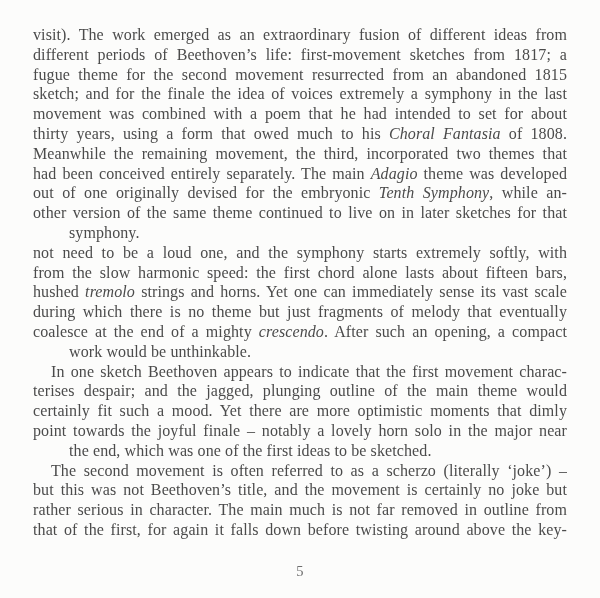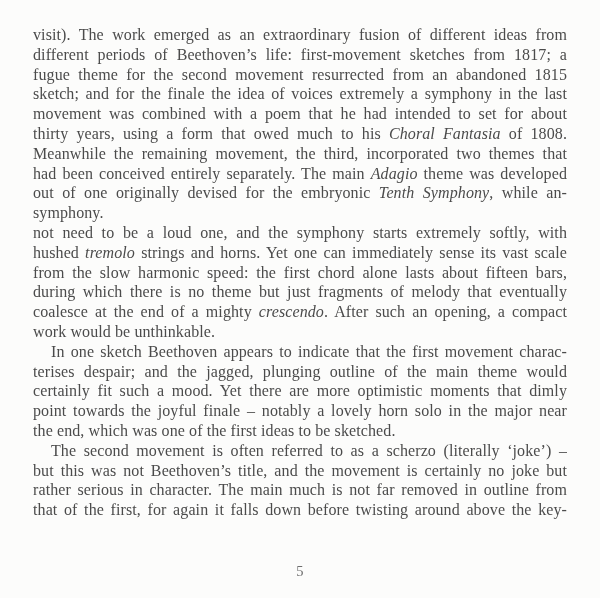--- a/index.html
+++ b/index.html
@@ -29,20 +29,21 @@
   .line {
     height: 19.8px;
     line-height: 19.8px;
     overflow: hidden;
     text-align: justify;
     text-align-last: justify;
     letter-spacing: 0.1px;
   }
   .line.last {
     text-align-last: left;
+    margin-left: 36px;
   }
   .line.indent {
     text-indent: 18px;
   }
   .it {
     font-style: italic;
   }
   .folio {
     position: absolute;
     left: 0;
@@ -61,24 +62,25 @@
   <div class="text-block">
       <div class="line"><span>visit). The work emerged as an extraordinary fusion of different ideas from</span></div>
       <div class="line"><span>different periods of Beethoven’s life: first-movement sketches from 1817; a</span></div>
       <div class="line"><span>fugue theme for the second movement resurrected from an abandoned 1815</span></div>
       <div class="line"><span>sketch; and for the finale the idea of voices extremely a symphony in the last</span></div>
       <div class="line"><span>movement was combined with a poem that he had intended to set for about</span></div>
       <div class="line"><span>thirty years, using a form that owed much to his </span><span class="it">Choral Fantasia</span><span> of 1808.</span></div>
       <div class="line"><span>Meanwhile the remaining movement, the third, incorporated two themes that</span></div>
       <div class="line"><span>had been conceived entirely separately. The main </span><span class="it">Adagio</span><span> theme was developed</span></div>
       <div class="line"><span>out of one originally devised for the embryonic </span><span class="it">Tenth Symphony</span><span>, while an-</span></div>
+      <div class="line"><span>other version of the same theme continued to live on in later sketches for that</span></div>
       <div class="line last"><span>symphony.</span></div>
       <div class="line"><span>not need to be a loud one, and the symphony starts extremely softly, with</span></div>
+      <div class="line"><span>from the slow harmonic speed: the first chord alone lasts about fifteen bars,</span></div>
       <div class="line"><span>hushed </span><span class="it">tremolo</span><span> strings and horns. Yet one can immediately sense its vast scale</span></div>
-      <div class="line"><span>from the slow harmonic speed: the first chord alone lasts about fifteen bars,</span></div>
       <div class="line"><span>during which there is no theme but just fragments of melody that eventually</span></div>
       <div class="line"><span>coalesce at the end of a mighty </span><span class="it">crescendo</span><span>. After such an opening, a compact</span></div>
       <div class="line last"><span>work would be unthinkable.</span></div>
       <div class="line indent"><span>In one sketch Beethoven appears to indicate that the first movement charac-</span></div>
       <div class="line"><span>terises despair; and the jagged, plunging outline of the main theme would</span></div>
       <div class="line"><span>certainly fit such a mood. Yet there are more optimistic moments that dimly</span></div>
       <div class="line"><span>point towards the joyful finale – notably a lovely horn solo in the major near</span></div>
       <div class="line last"><span>the end, which was one of the first ideas to be sketched.</span></div>
       <div class="line indent"><span>The second movement is often referred to as a scherzo (literally ‘joke’) –</span></div>
       <div class="line"><span>but this was not Beethoven’s title, and the movement is certainly no joke but</span></div>

